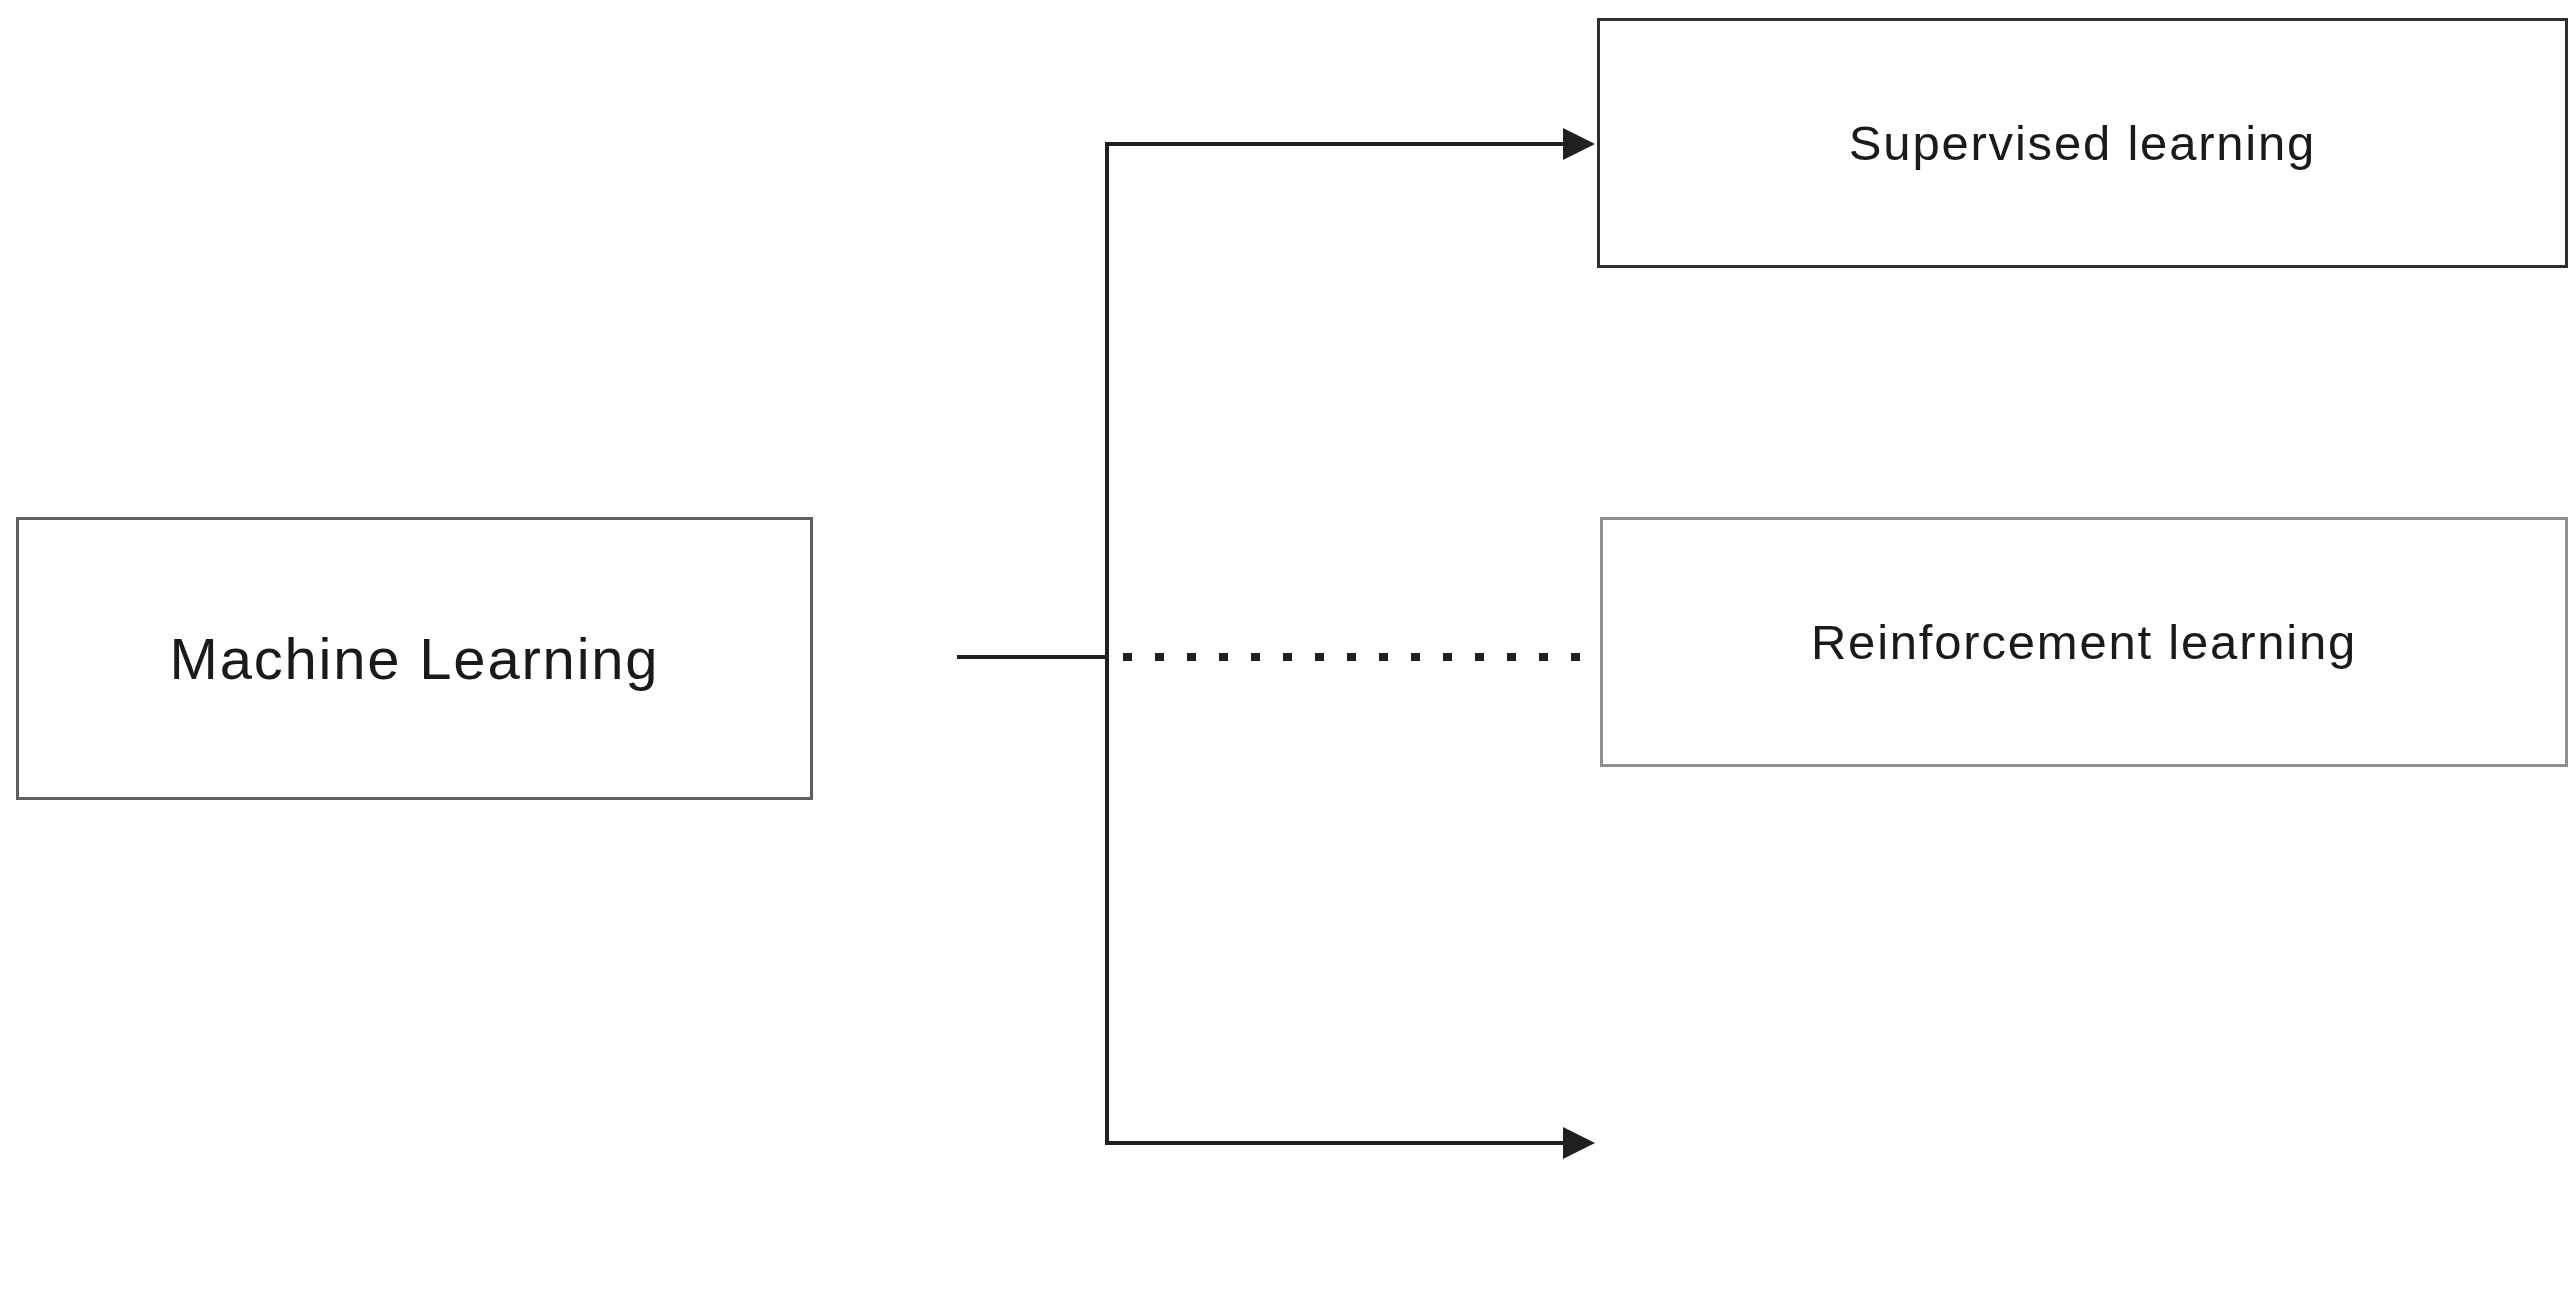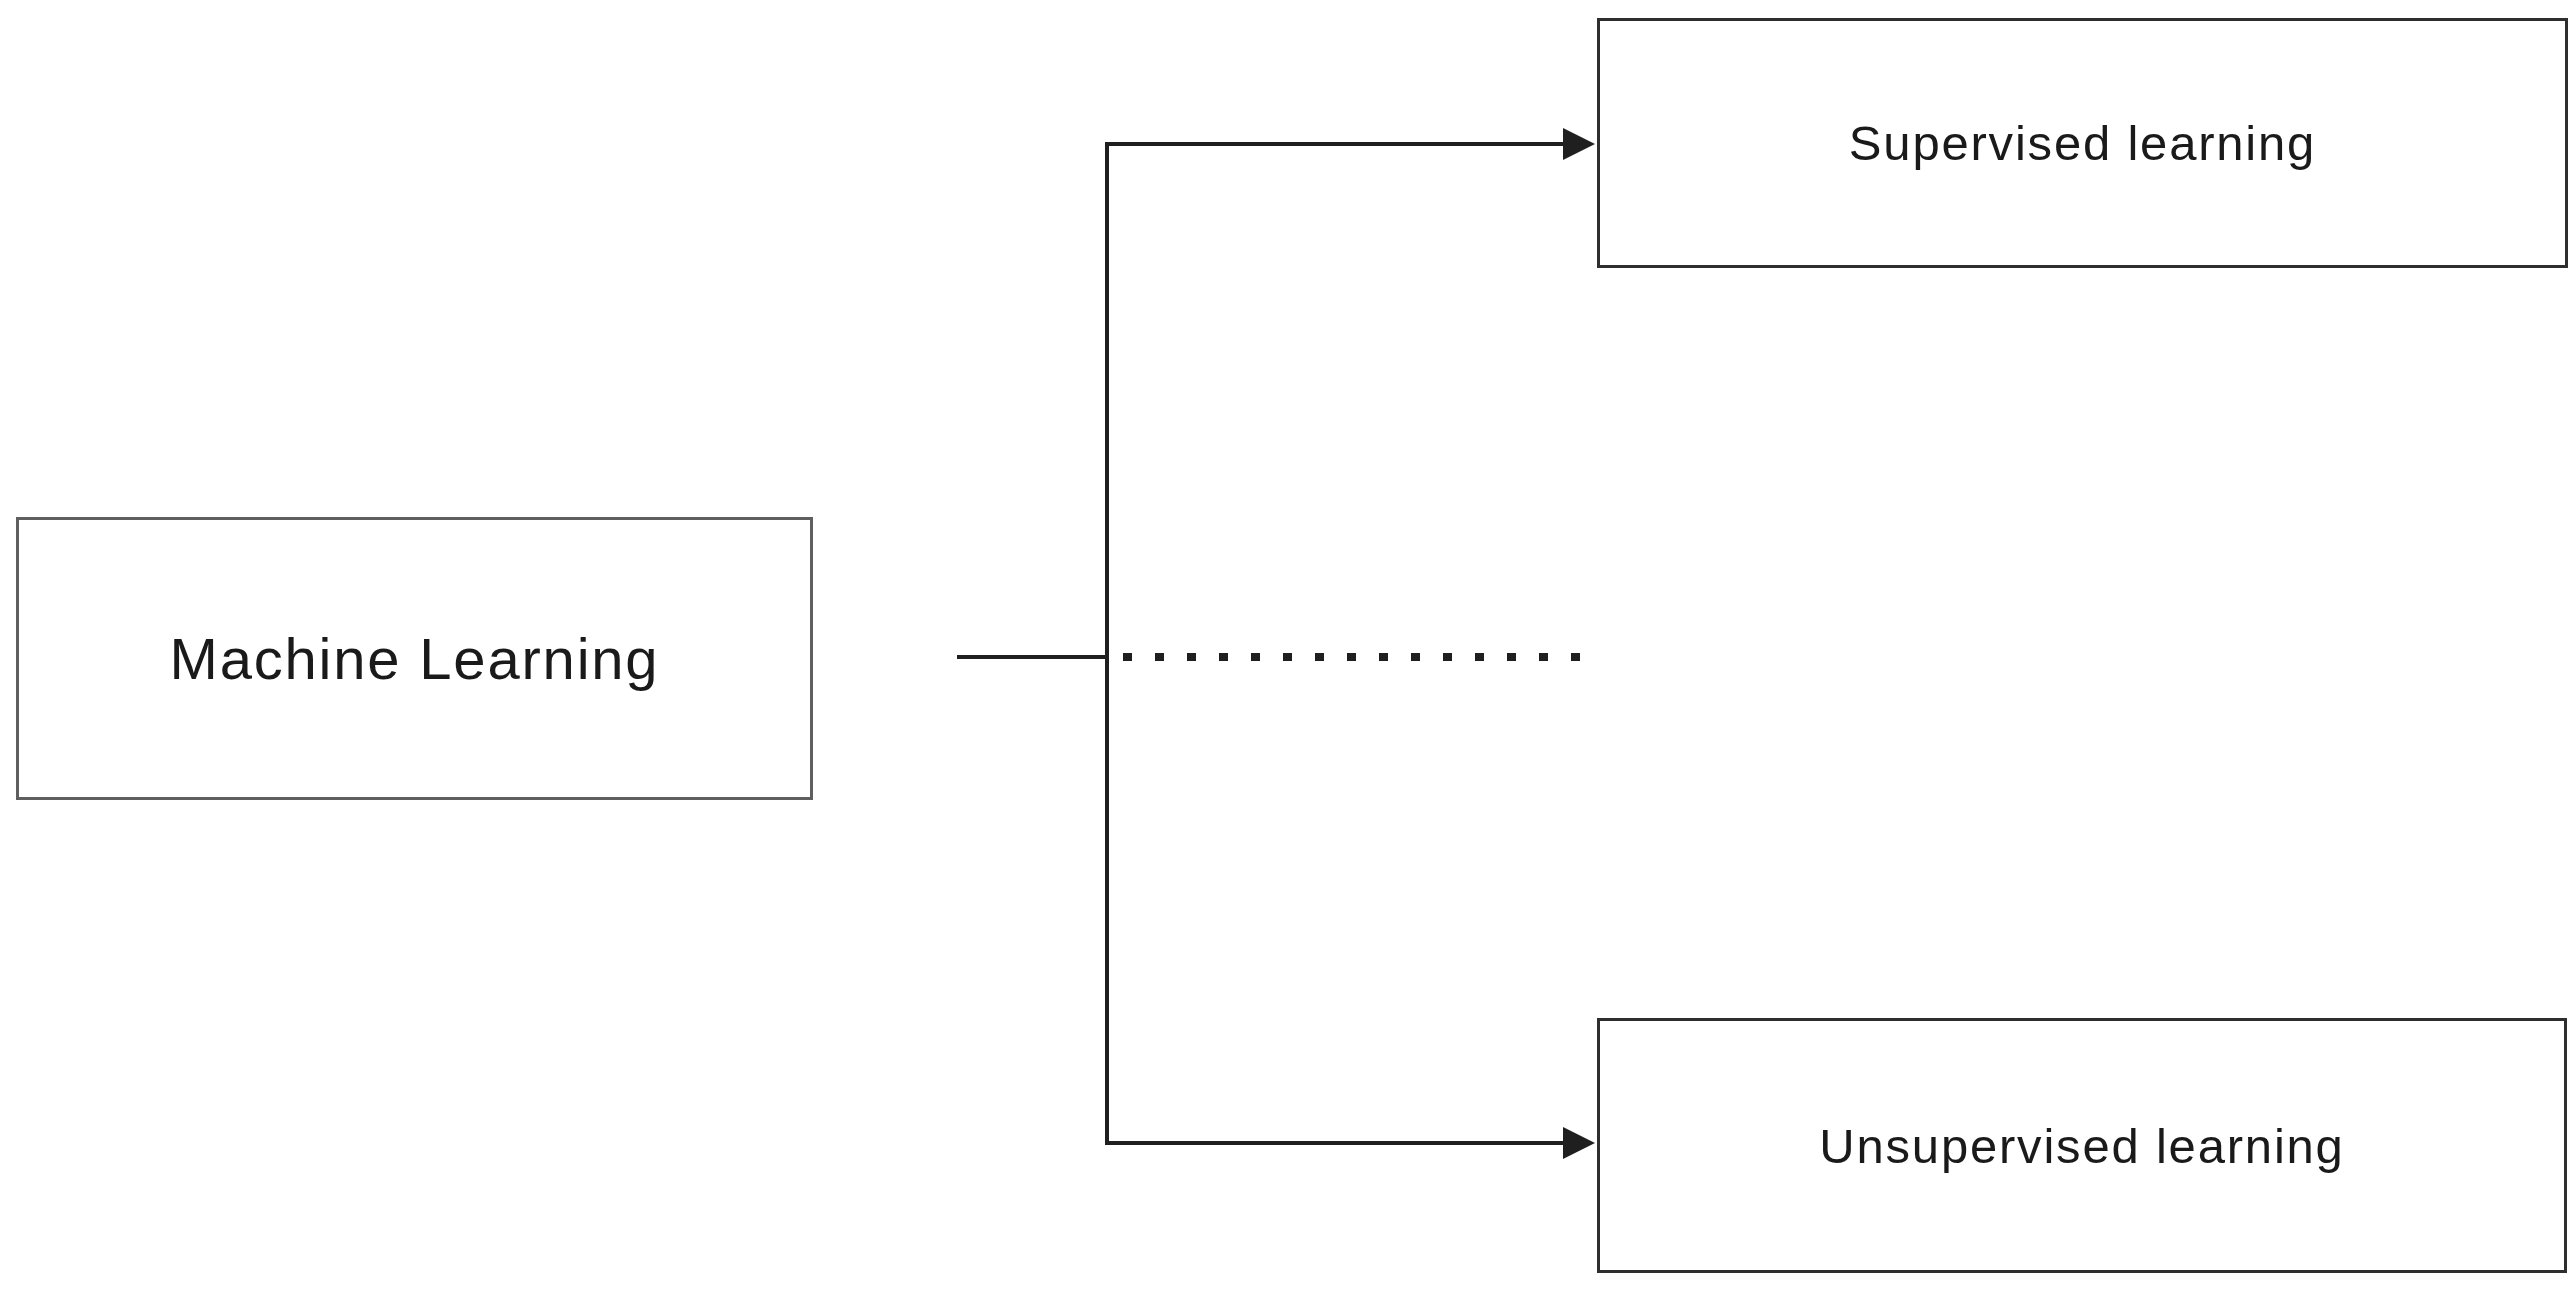--- a/index.html
+++ b/index.html
@@ -86,24 +86,24 @@
 <div class="canvas">
 
   <div class="node node-root">
     <span>Machine Learning</span>
   </div>
 
   <div class="node node-supervised">
     <span>Supervised learning</span>
   </div>
 
+  <div class="node node-reinforcement">
+    <span>Reinforcement learning</span>
+  </div>
 
-  <div class="node node-unsupervised">
-    <span>Unsupervised learning</span>
-  </div>
 
   <div class="line stem-horizontal"></div>
 
   <div class="line trunk-vertical"></div>
 
   <div class="line branch-top"></div>
 
   <div class="arrowhead arrowhead-top"></div>
 
   <div class="dotted-connector"></div>

